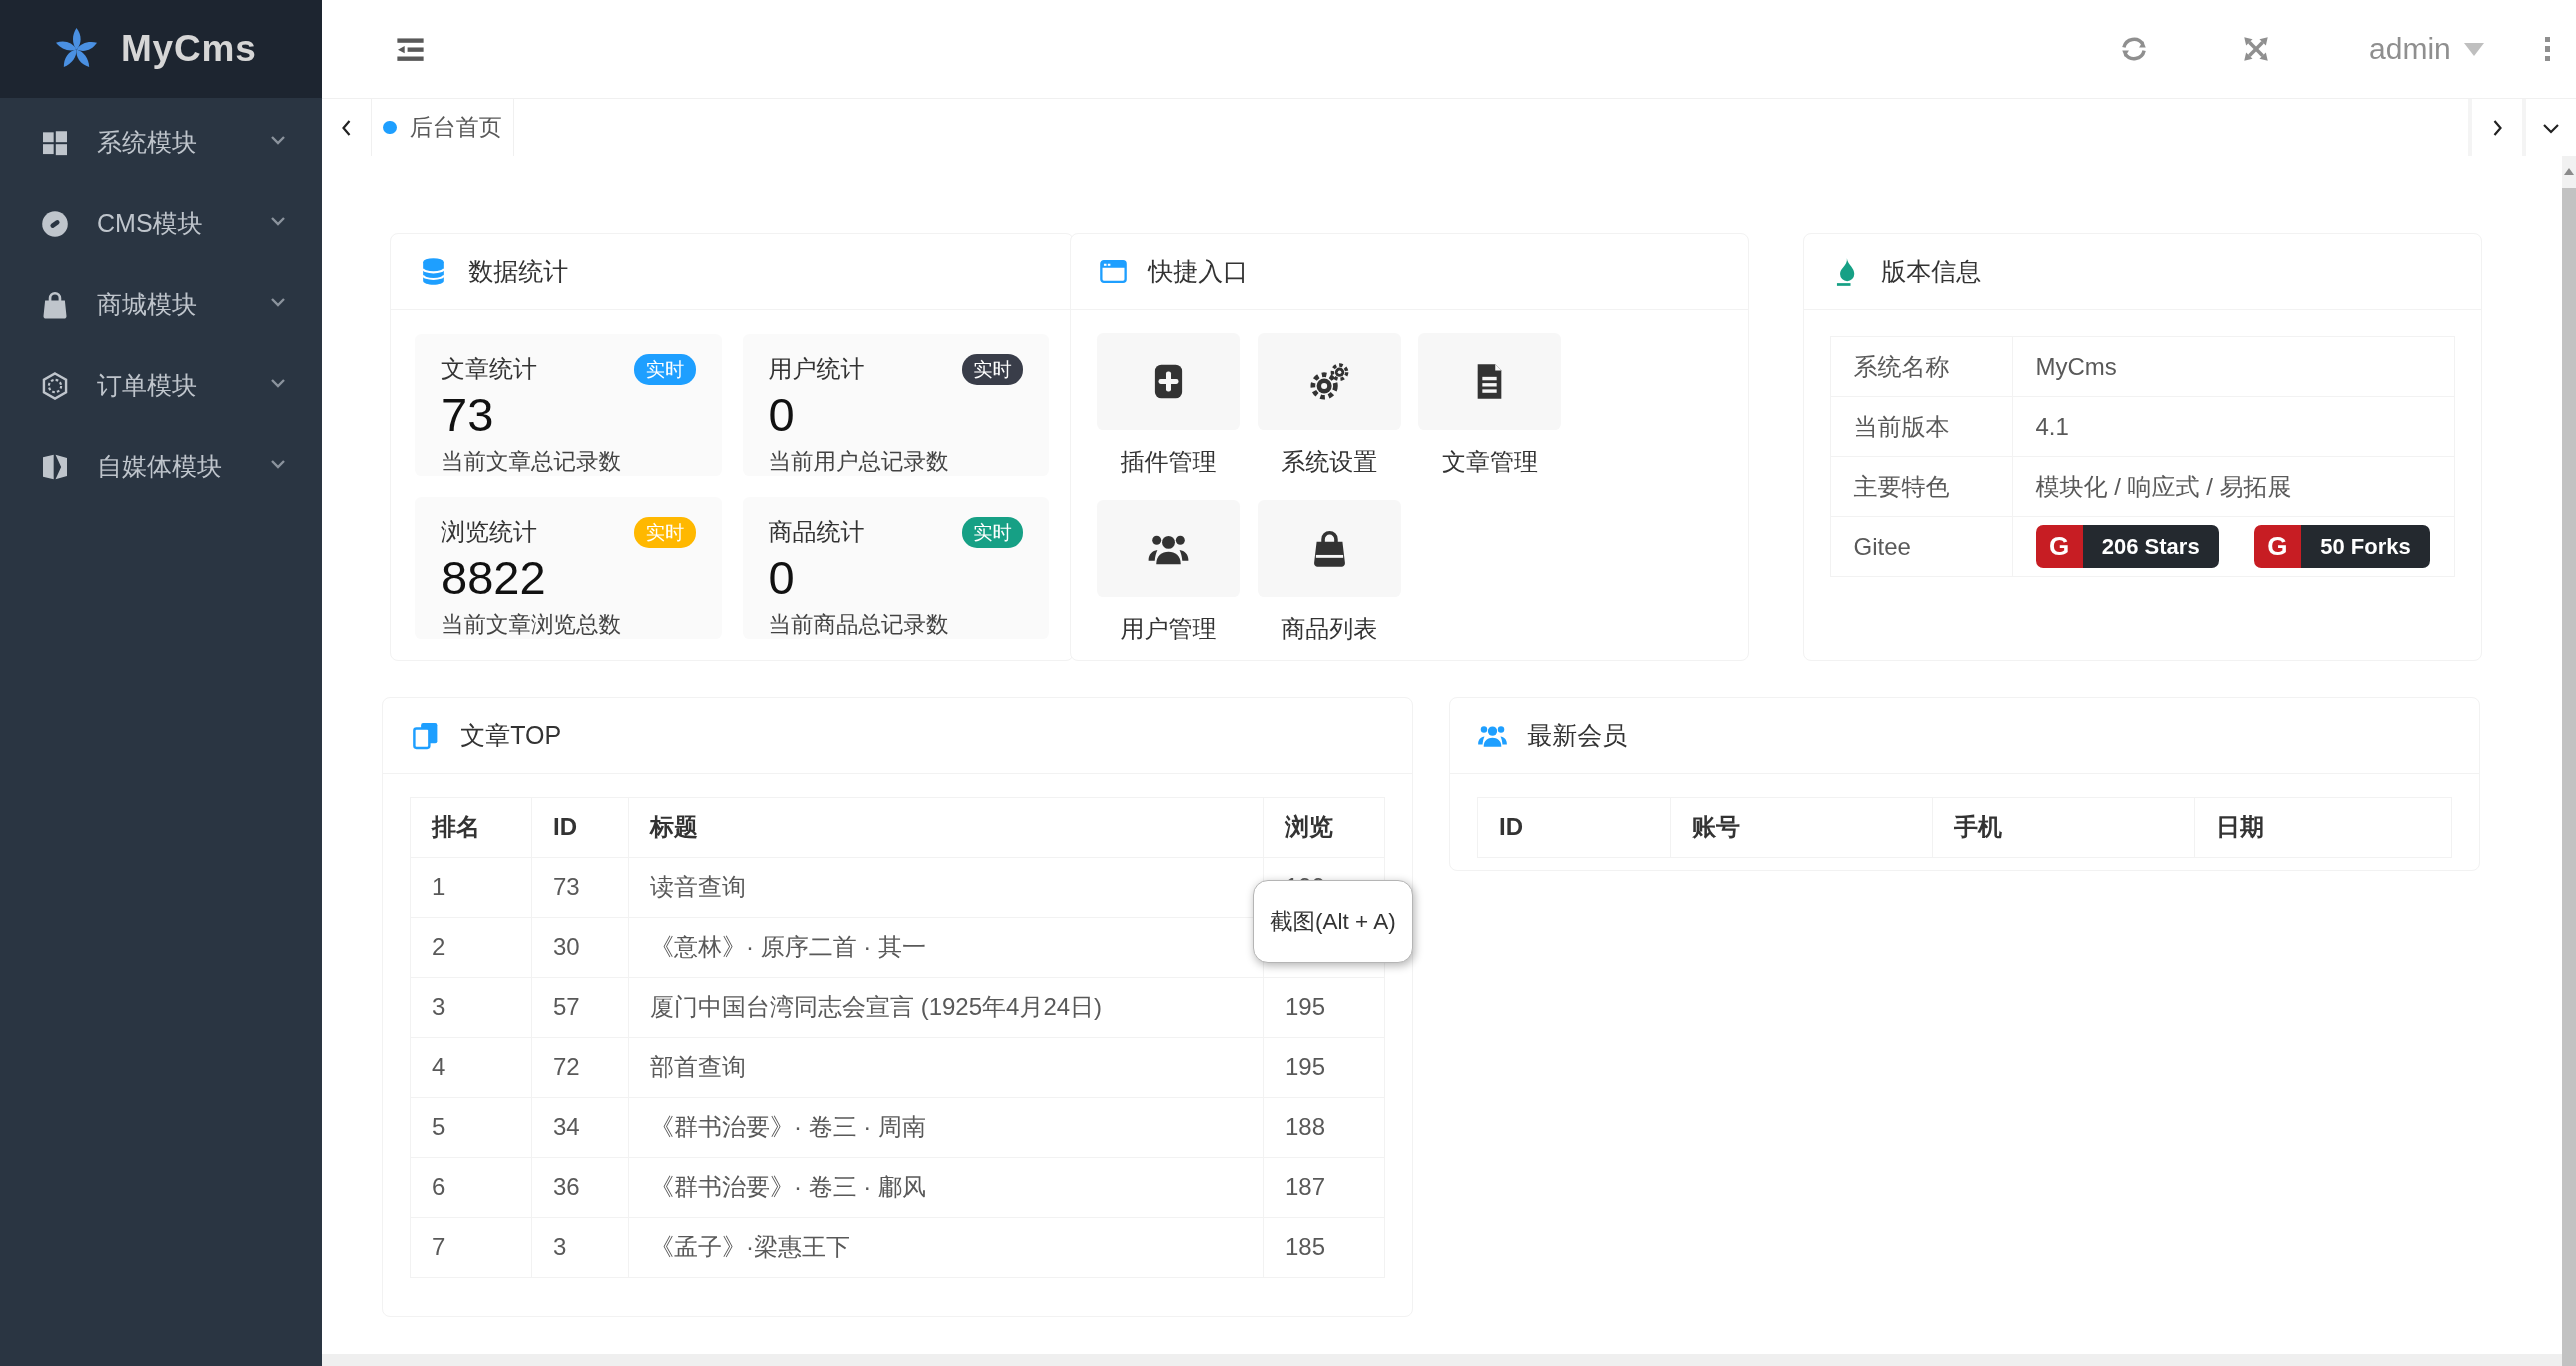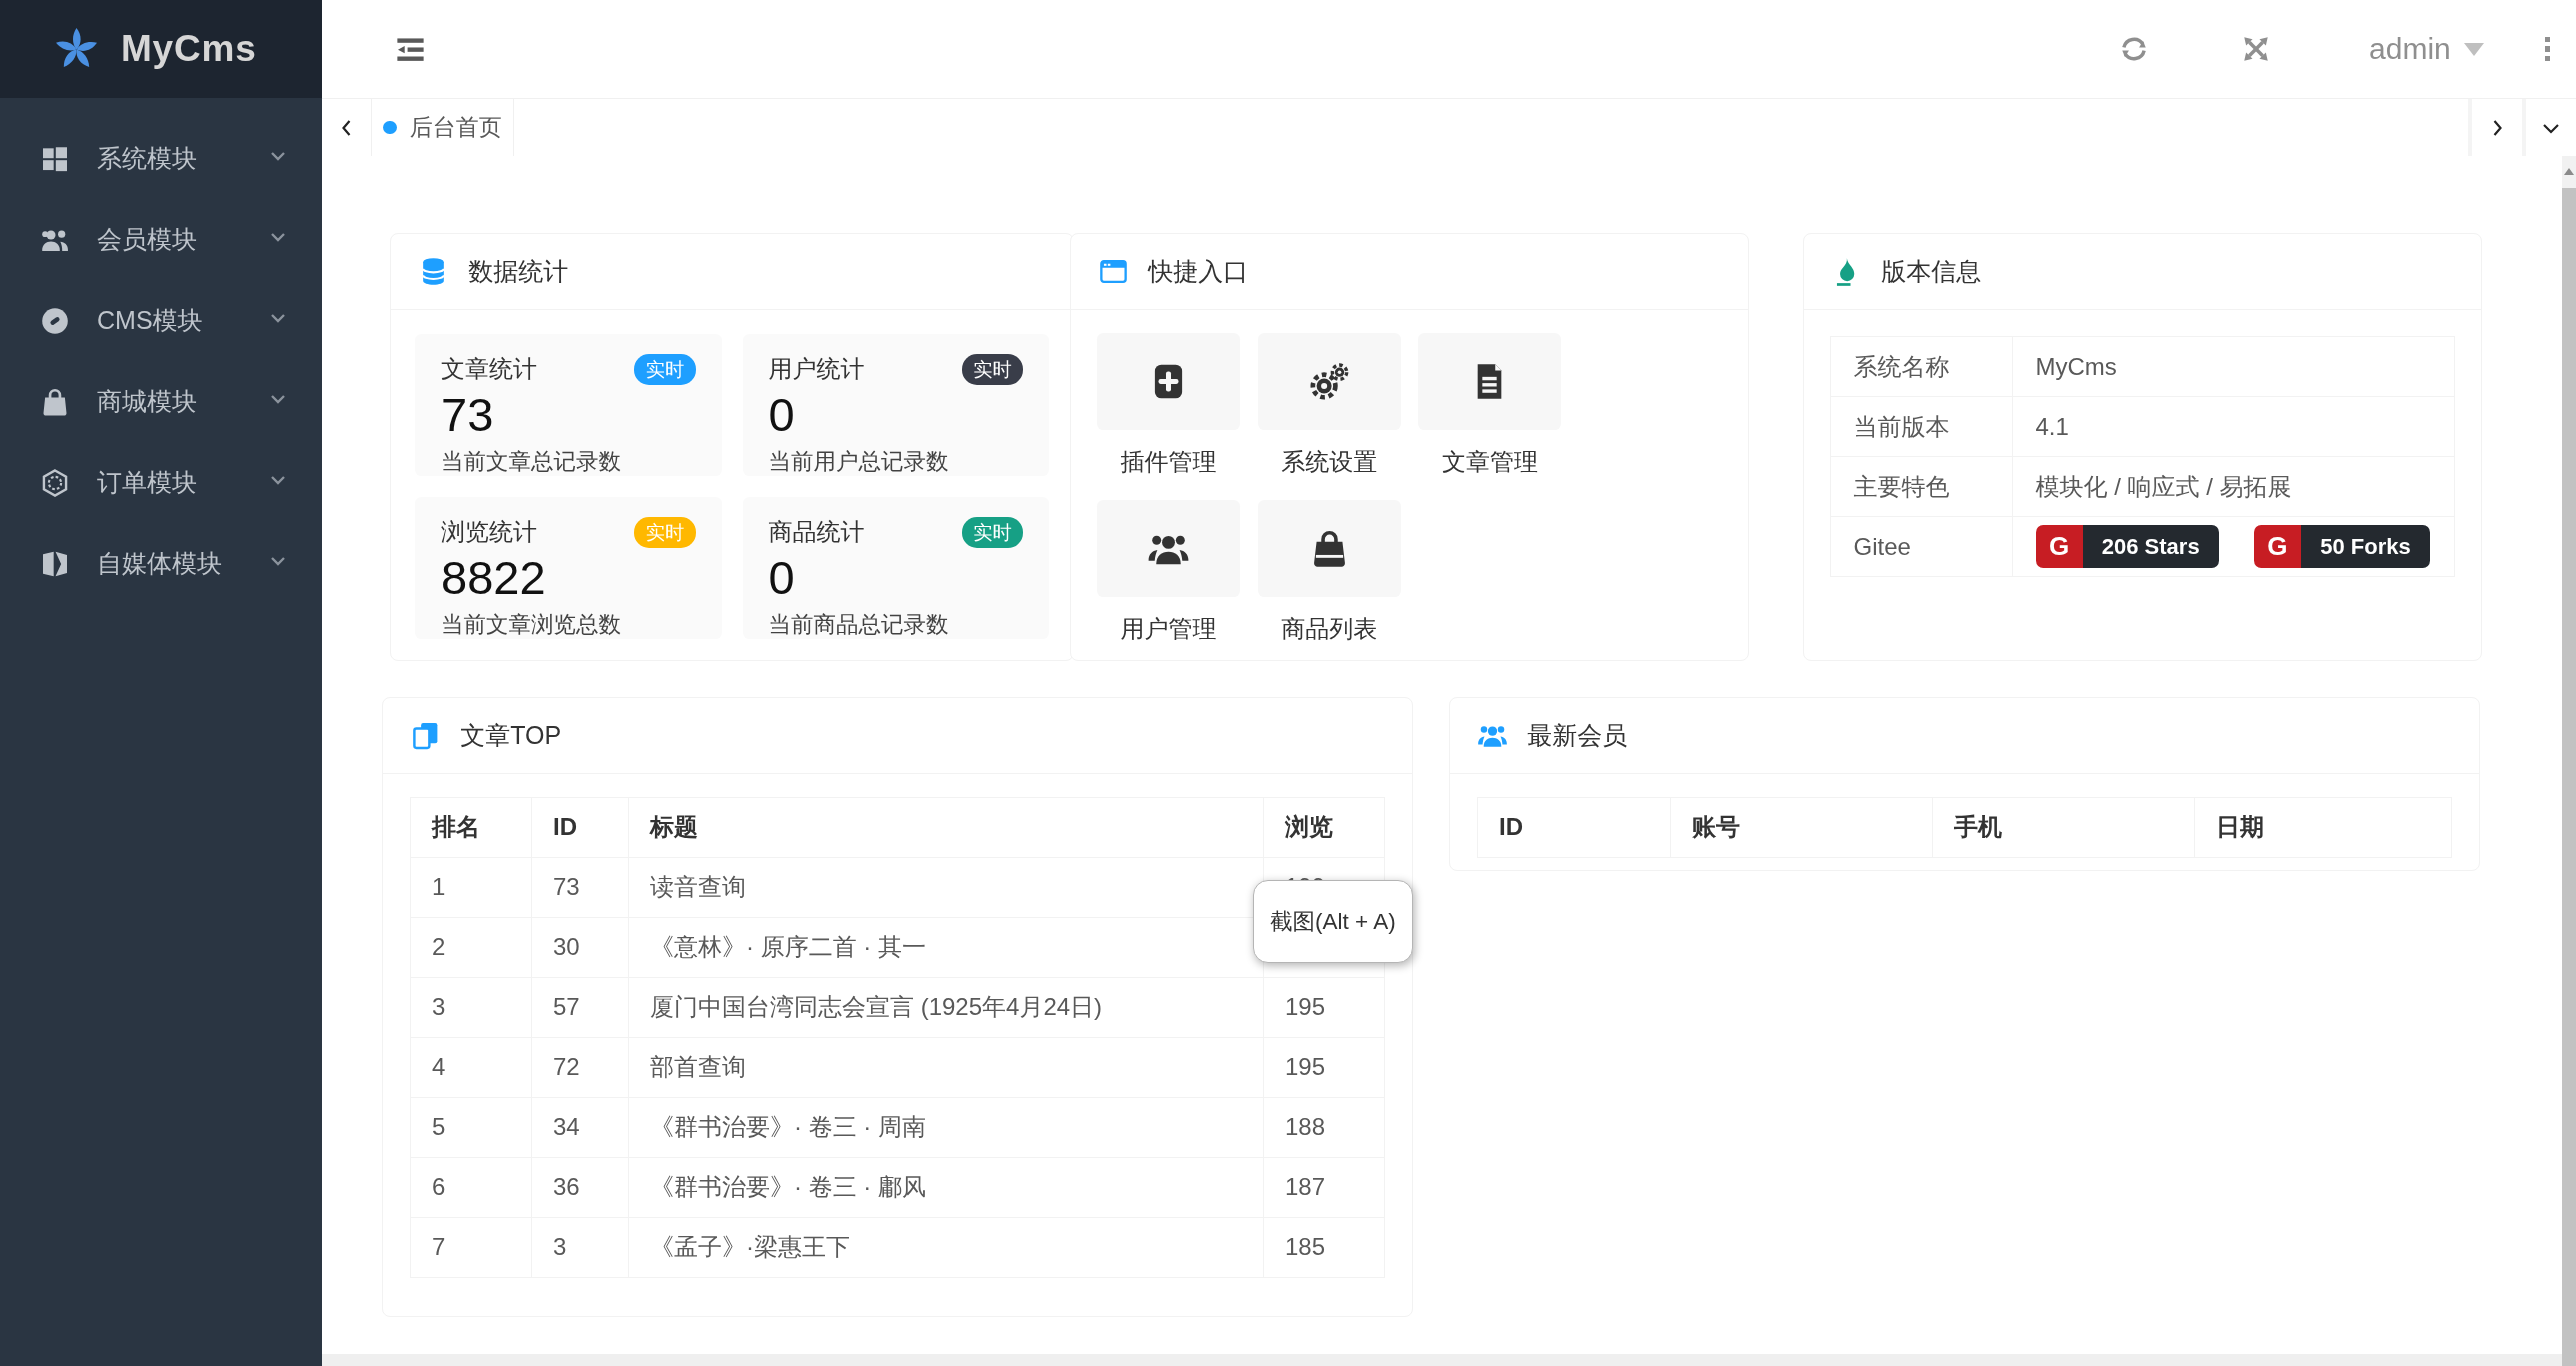--- a/index.html
+++ b/index.html
@@ -3,21 +3,21 @@
 <meta charset="utf-8">
 <style>
   * { box-sizing: border-box; margin: 0; padding: 0; }
   html,body { width:2576px; height:1367px; overflow:hidden;
     font-family:"Liberation Sans","DejaVu Sans",sans-serif; background:#fff; color:#333; }
 
   
   .sidebar { position:absolute; left:0; top:0; width:322px; height:1367px; background:#2a3542; }
   .logo { height:98px; background:#1d2530; display:flex; align-items:center; padding-left:53px; gap:21px; cursor:pointer; }
   .logo-text { color:#d6d6d6; font-size:37px; font-weight:bold; letter-spacing:0.8px; }
-  .menu { padding-top:12px;margin-top:8px; }
+  .menu { padding-top:4px; }
   .menu-item { height:81px; display:flex; align-items:center; padding:0 32px 0 39px; color:#bfc5cc; font-size:25px; gap:26px; cursor:pointer; }
   .menu-item svg { width:32px; height:32px; flex:0 0 auto; }
   .menu-label { flex:1; }
   .menu-chevron svg { width:24px; height:24px; color:#8b939d; }
 
   
   .header { position:absolute; left:322px; top:0; width:2254px; height:98px; background:#fff; display:flex; align-items:center; }
   .collapse-btn { margin-left:71px; cursor:pointer; display:flex; }
   .collapse-btn svg { width:35px; height:35px; }
   .header-right { margin-left:auto; display:flex; align-items:center; margin-right:21px; }
@@ -133,37 +133,20 @@
           </svg>
       </span>
       <span class="menu-label">系统模块</span>
       <span class="menu-chevron">
         <svg viewBox="0 0 24 24" fill="none" stroke="currentColor" stroke-width="2.4">
             <polyline points="6 9 12 15 18 9"></polyline>
           </svg>
       </span>
     </div>
 
-    <div class="menu-item">
-      <span style="display:flex">
-        <svg viewBox="0 0 24 24" fill="currentColor">
-            <circle cx="9" cy="8.3" r="3.4"></circle>
-            <path d="M2.4 19.4c0-3.7 3-6.2 6.6-6.2s6.6 2.5 6.6 6.2v.8H2.4z"></path>
-            <circle cx="17" cy="7.6" r="2.7"></circle>
-            <path d="M16 13.3c3.3.2 5.7 2.5 5.7 5.9v1h-4.3c0-2.8-.4-5-1.4-6.9z"></path>
-            <circle cx="4.6" cy="7.6" r="2.2"></circle>
-          </svg>
-      </span>
-      <span class="menu-label">会员模块</span>
-      <span class="menu-chevron">
-        <svg viewBox="0 0 24 24" fill="none" stroke="currentColor" stroke-width="2.4">
-            <polyline points="6 9 12 15 18 9"></polyline>
-          </svg>
-      </span>
-    </div>
 
     <div class="menu-item">
       <span style="display:flex">
         <svg viewBox="0 0 24 24">
             <circle cx="12" cy="12" r="9.6" fill="currentColor"></circle>
             <rect x="8.2" y="10.3" width="7.6" height="3.4" rx="1.7" transform="rotate(-35 12 12)" fill="#2a3542"></rect>
           </svg>
       </span>
       <span class="menu-label">CMS模块</span>
       <span class="menu-chevron">

